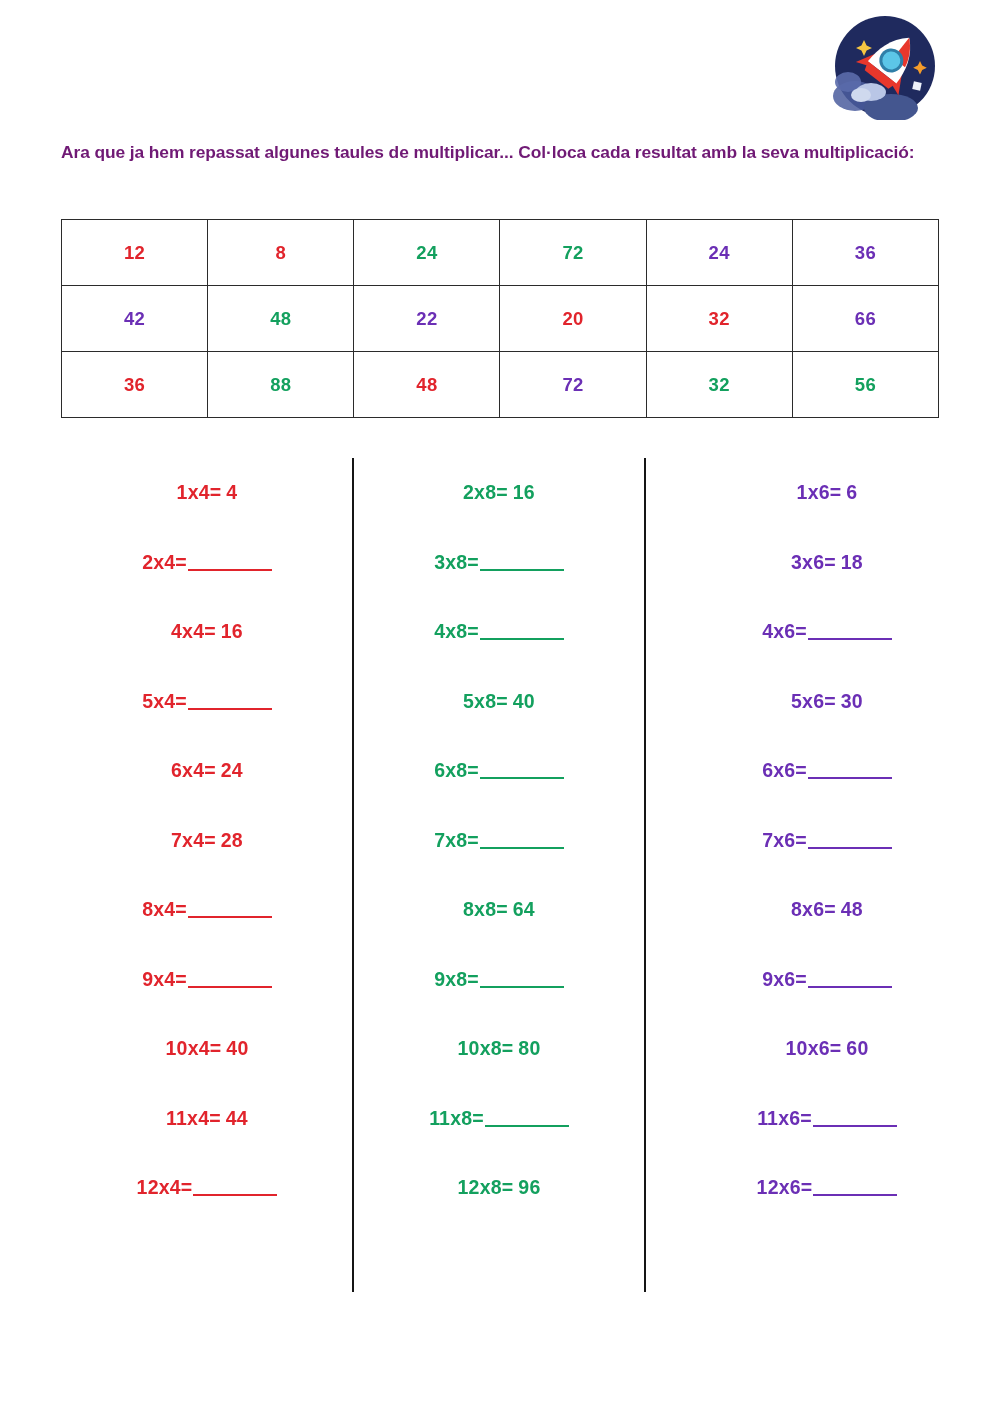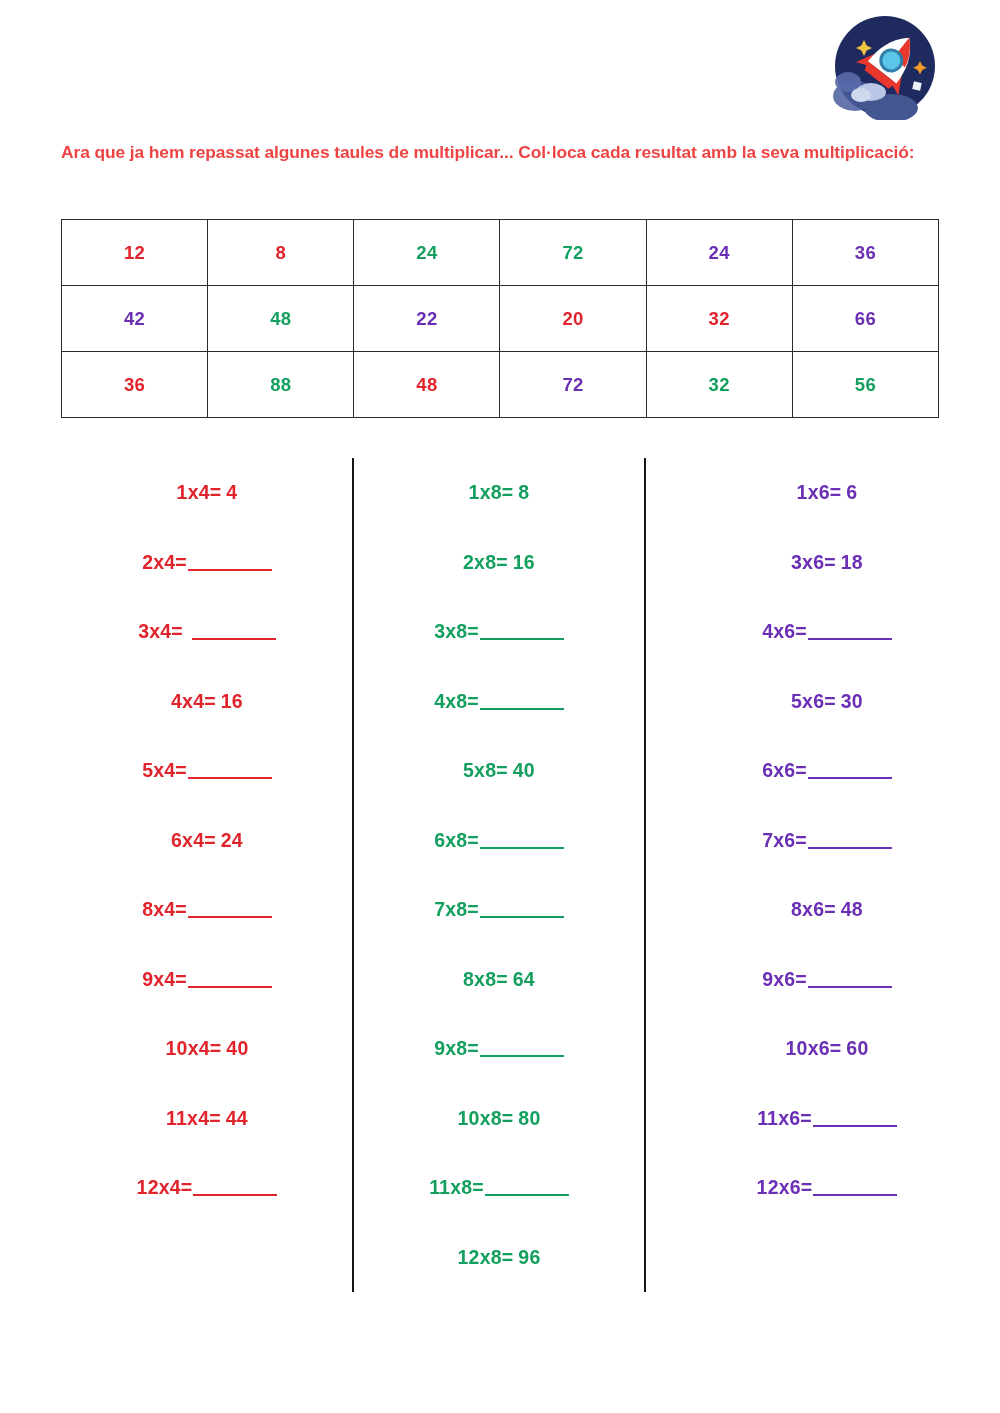--- a/index.html
+++ b/index.html
@@ -26,21 +26,21 @@
   .logo-wrap svg { display: block; }
 
   
   .heading {
     position: absolute;
     top: 138px;
     left: 61px;
     width: 882px;
     font-size: 17.4px;
     font-weight: bold;
-    color: #ef4444;
+    color: #701a75;
     line-height: 1.62;
     letter-spacing: -0.1px;
   }
 
   
   .num-table {
     position: absolute;
     top: 219px;
     left: 61px;
     width: 878px;
@@ -185,36 +185,36 @@
   <div class="col col-1 c-red">
       <div class="row c-red">
         <span class="expr">1x4=</span>
         <span class="answer">4</span>
       </div>
       <div class="row c-red">
         <span class="expr">2x4=</span>
         <span class="blank"></span>
       </div>
       <div class="row c-red">
-        <span class="expr">3x4=</span>
-        <span class="blank gap"></span>
-      </div>
-      <div class="row c-red">
         <span class="expr">4x4=</span>
         <span class="answer">16</span>
       </div>
       <div class="row c-red">
         <span class="expr">5x4=</span>
         <span class="blank"></span>
       </div>
       <div class="row c-red">
         <span class="expr">6x4=</span>
         <span class="answer">24</span>
       </div>
       <div class="row c-red">
+        <span class="expr">7x4=</span>
+        <span class="answer">28</span>
+      </div>
+      <div class="row c-red">
         <span class="expr">8x4=</span>
         <span class="blank"></span>
       </div>
       <div class="row c-red">
         <span class="expr">9x4=</span>
         <span class="blank"></span>
       </div>
       <div class="row c-red">
         <span class="expr">10x4=</span>
         <span class="answer">40</span>
@@ -223,24 +223,20 @@
         <span class="expr">11x4=</span>
         <span class="answer">44</span>
       </div>
       <div class="row c-red">
         <span class="expr">12x4=</span>
         <span class="blank"></span>
       </div>
     </div>
   <div class="col col-2 c-green">
       <div class="row c-green">
-        <span class="expr">1x8=</span>
-        <span class="answer">8</span>
-      </div>
-      <div class="row c-green">
         <span class="expr">2x8=</span>
         <span class="answer">16</span>
       </div>
       <div class="row c-green">
         <span class="expr">3x8=</span>
         <span class="blank"></span>
       </div>
       <div class="row c-green">
         <span class="expr">4x8=</span>
         <span class="blank"></span>

